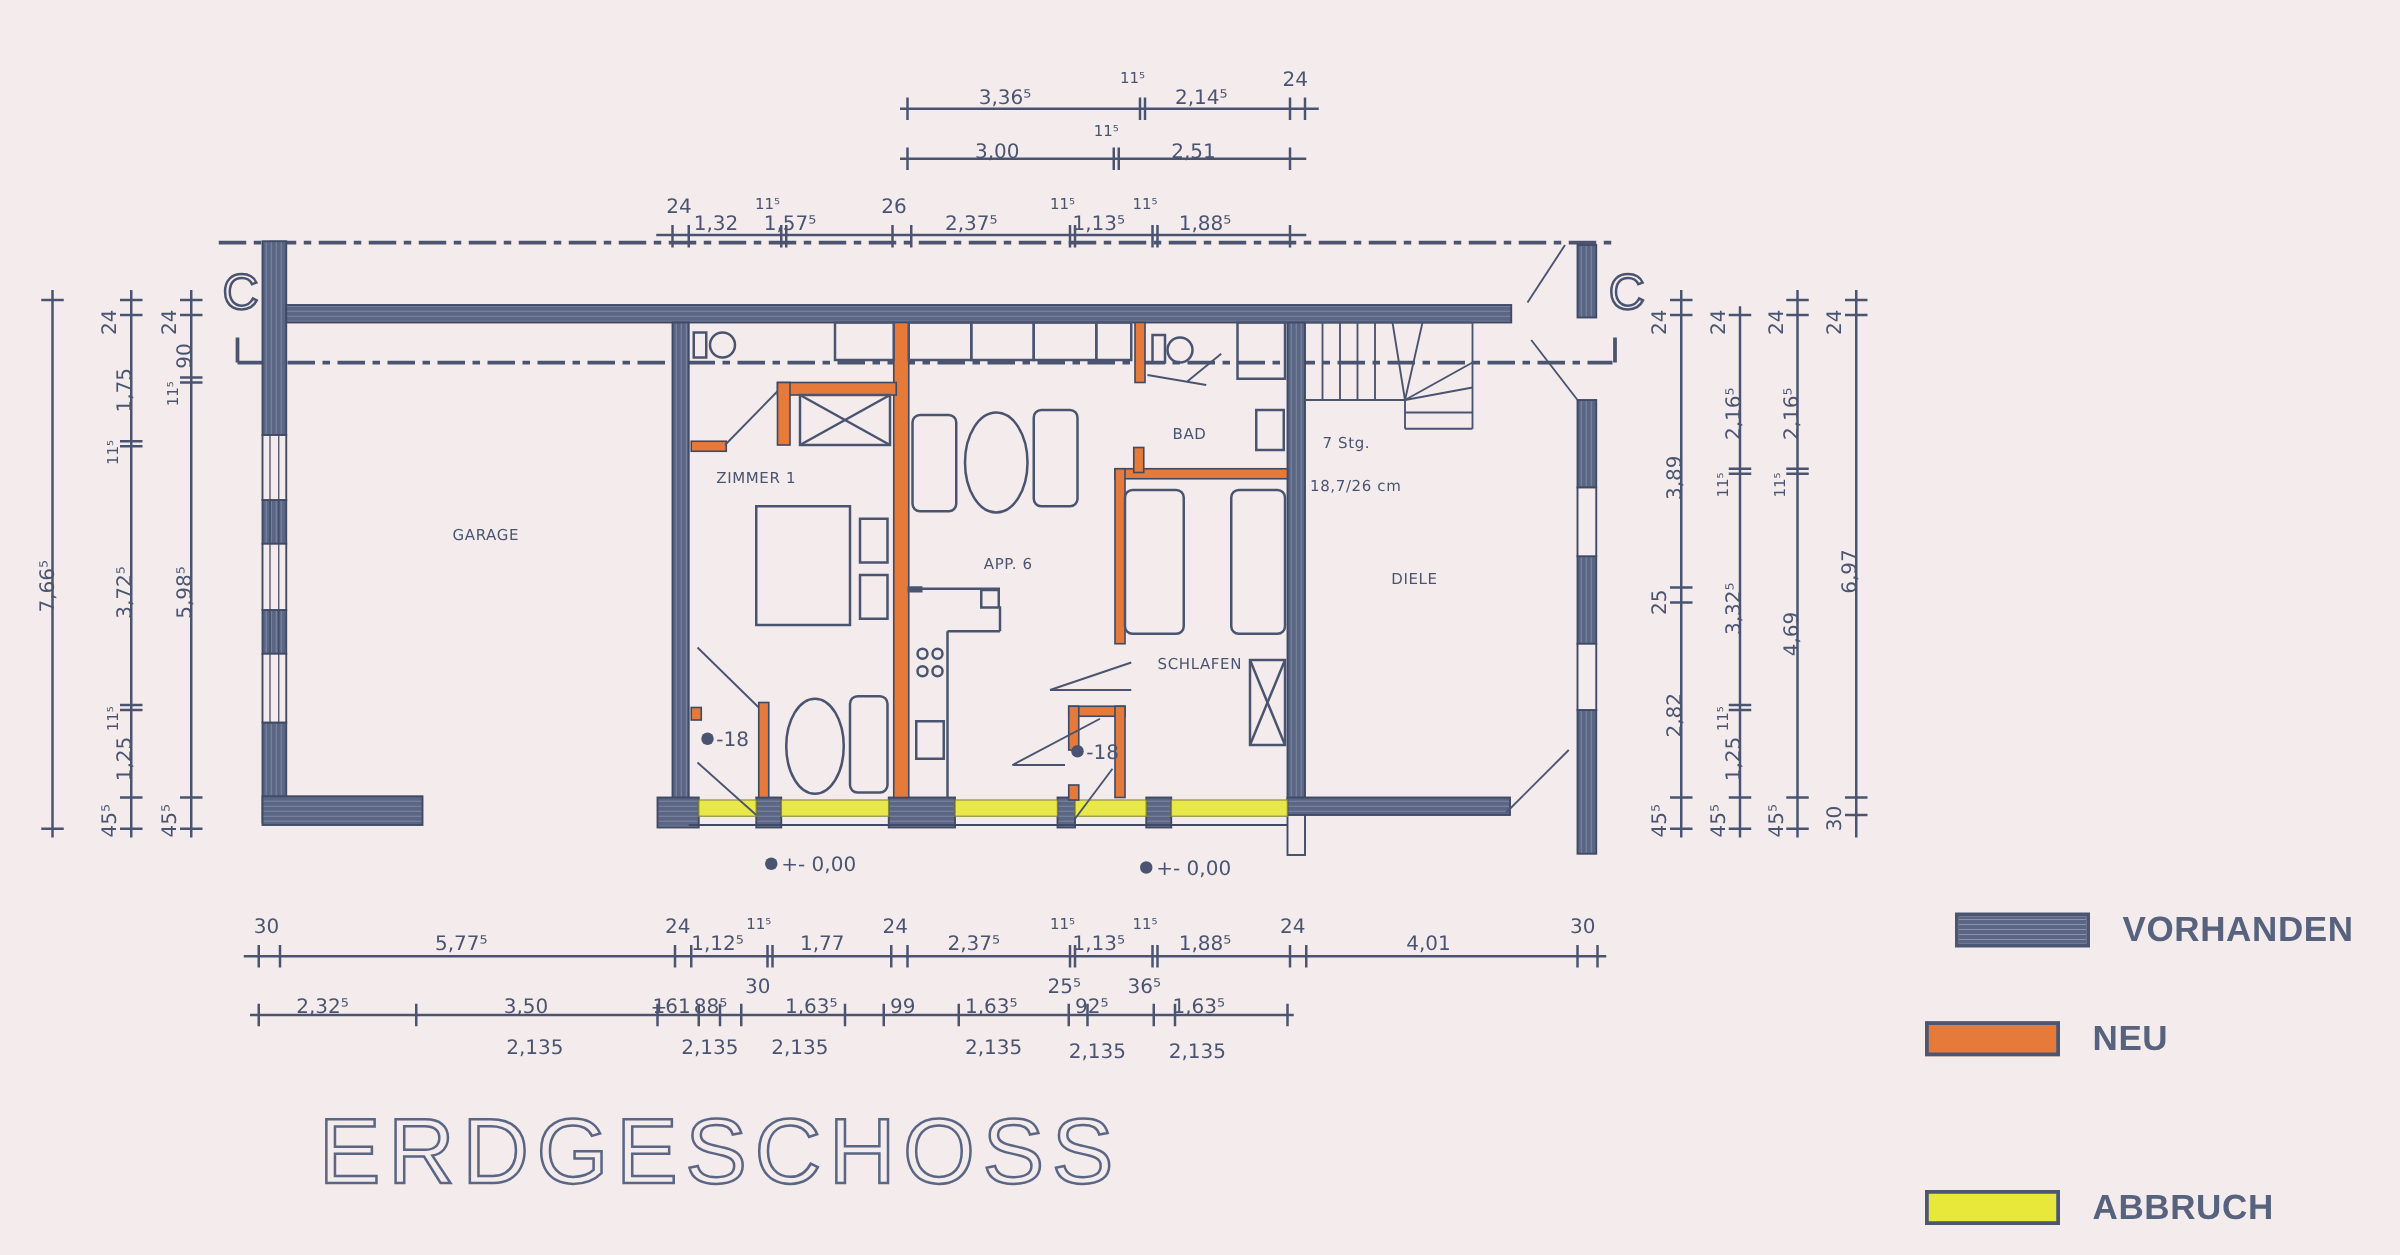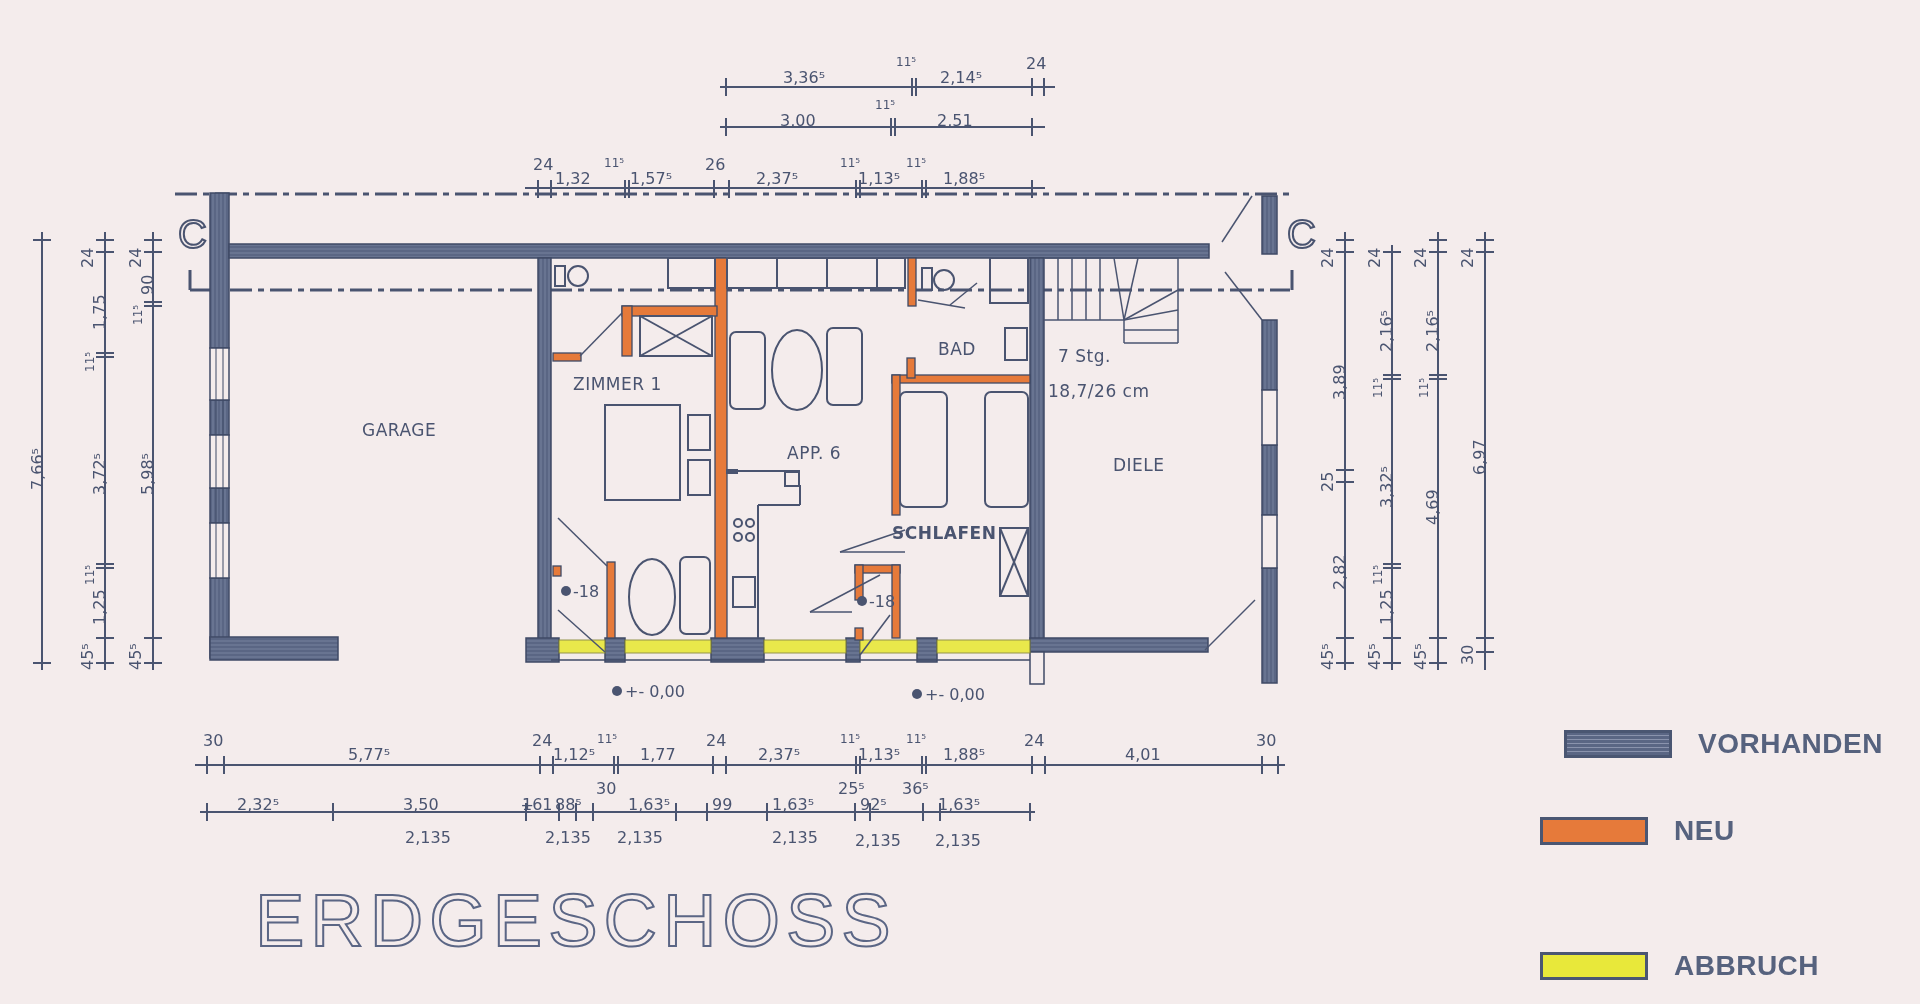--- a/index.html
+++ b/index.html
@@ -1,19 +1,19 @@
 <!DOCTYPE html>
 <html><head>
 <meta charset="utf-8">
 <style>
   html,body{margin:0;padding:0;background:#f4ecec;}
   body{width:1920px;height:1004px;overflow:hidden;position:relative;font-family:"DejaVu Sans",sans-serif;color:#3f4a66;}
   #plan{position:absolute;left:0;top:0;width:1920px;height:1004px;}
   .lbl{position:absolute;font-family:"DejaVu Sans",sans-serif;color:#4a5470;white-space:nowrap;line-height:1;}
-  .room{font-size:17px;letter-spacing:0.5px;}
+  .room{font-size:12px;letter-spacing:0.5px;}
   .dim{font-size:16px;}
   .dimsm{font-size:12px;}
   .vert{transform-origin:left top;transform:rotate(-90deg);}
   .title{position:absolute;left:255px;top:878px;font-size:74px;letter-spacing:6px;color:transparent;-webkit-text-stroke:2px #5b6685;font-family:"Liberation Sans",sans-serif;}
   .sectionC{position:absolute;font-size:40px;color:transparent;-webkit-text-stroke:2px #4a5470;font-family:"Liberation Sans",sans-serif;}
   .legend-item{position:absolute;left:1540px;display:flex;align-items:center;}
   .swatch{width:108px;height:28px;border:3px solid #4a5672;box-sizing:border-box;}
   .legend-label{margin-left:26px;font-family:"Liberation Sans",sans-serif;font-weight:bold;font-size:28px;color:#56627e;letter-spacing:0.5px;}
 </style>
 </head>
@@ -305,21 +305,21 @@
 
 </svg>
 
 <div class="sectionC" style="left:178px;top:212px;">C</div>
 <div class="sectionC" style="left:1287px;top:212px;">C</div>
 
 <div class="lbl room" style="left:362px;top:422px;">GARAGE</div>
 <div class="lbl room" style="left:573px;top:376px;">ZIMMER 1</div>
 <div class="lbl room" style="left:787px;top:445px;">APP. 6</div>
 <div class="lbl room" style="left:938px;top:341px;">BAD</div>
-<div class="lbl room" style="left:892px;top:525px;font-weight:bold;">SCHLAFEN</div>
+<div class="lbl room" style="left:926px;top:525px;">SCHLAFEN</div>
 <div class="lbl room" style="left:1113px;top:457px;">DIELE</div>
 
 <div class="lbl room" style="left:1058px;top:348px;">7 Stg.</div>
 <div class="lbl room" style="left:1048px;top:383px;">18,7/26 cm</div>
 
 <div class="lbl dim" style="left:573px;top:584px;">-18</div>
 <div class="lbl dim" style="left:869px;top:594px;">-18</div>
 <div class="lbl dim" style="left:625px;top:684px;">+- 0,00</div>
 <div class="lbl dim" style="left:925px;top:687px;">+- 0,00</div>
 
@@ -328,21 +328,21 @@
 <div class="lbl dim" style="left:940px;top:70px;">2,14⁵</div>
 <div class="lbl dim" style="left:1026px;top:56px;">24</div>
 
 <div class="lbl dim" style="left:780px;top:113px;text-align:right;">3,00</div>
 <div class="lbl dimsm" style="left:875px;top:99px;">11⁵</div>
 <div class="lbl dim" style="left:937px;top:113px;">2,51</div>
 
 <div class="lbl dim" style="left:533px;top:157px;">24</div>
 <div class="lbl dim" style="left:555px;top:171px;">1,32</div>
 <div class="lbl dimsm" style="left:604px;top:157px;">11⁵</div>
-<div class="lbl dim" style="left:630px;top:171px;">1,57⁵</div>
+<div class="lbl dim" style="left:611px;top:171px;">1,57⁵</div>
 <div class="lbl dim" style="left:705px;top:157px;">26</div>
 <div class="lbl dim" style="left:756px;top:171px;">2,37⁵</div>
 <div class="lbl dimsm" style="left:840px;top:157px;">11⁵</div>
 <div class="lbl dim" style="left:858px;top:171px;">1,13⁵</div>
 <div class="lbl dimsm" style="left:906px;top:157px;">11⁵</div>
 <div class="lbl dim" style="left:943px;top:171px;">1,88⁵</div>
 
 <div class="lbl dim" style="left:203px;top:733px;">30</div>
 <div class="lbl dim" style="left:348px;top:747px;">5,77⁵</div>
 <div class="lbl dim" style="left:532px;top:733px;">24</div>

